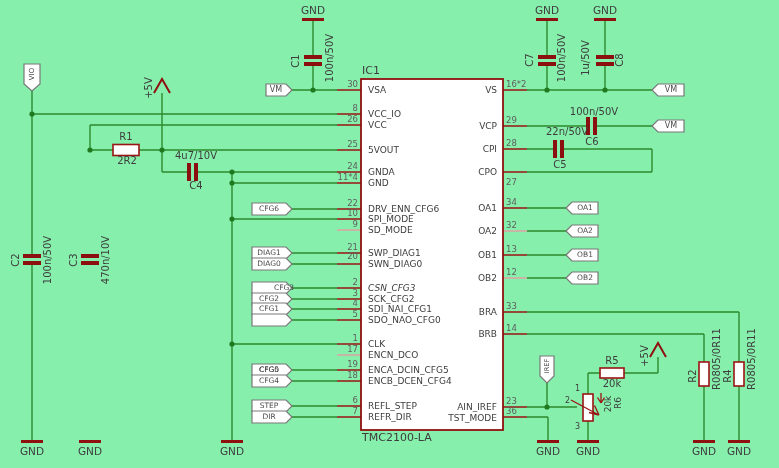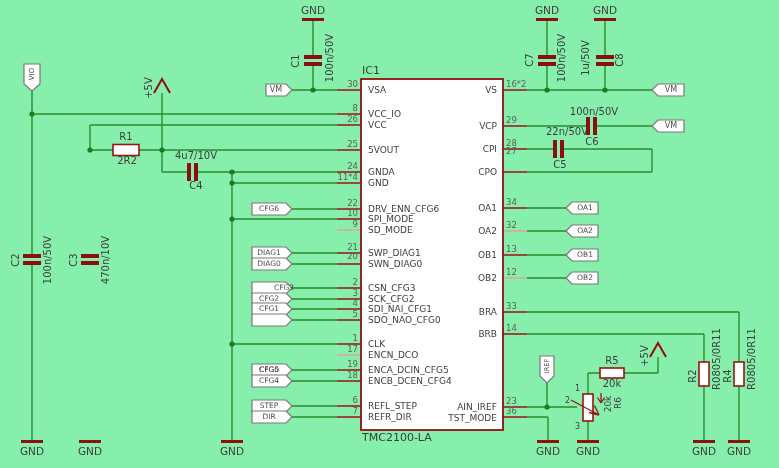--- a/index.html
+++ b/index.html
@@ -221,35 +221,35 @@
   <div class="pinname" style="left:368px;top:109px;">VCC_IO</div>
   <div class="pinname" style="left:368px;top:120px;">VCC</div>
   <div class="pinname" style="left:368px;top:145px;">5VOUT</div>
   <div class="pinname" style="left:368px;top:167px;">GNDA</div>
   <div class="pinname" style="left:368px;top:178px;">GND</div>
   <div class="pinname" style="left:368px;top:204px;">DRV_ENN_CFG6</div>
   <div class="pinname" style="left:368px;top:214px;">SPI_MODE</div>
   <div class="pinname" style="left:368px;top:225px;">SD_MODE</div>
   <div class="pinname" style="left:368px;top:248px;">SWP_DIAG1</div>
   <div class="pinname" style="left:368px;top:259px;">SWN_DIAG0</div>
-  <div class="pinname" style="left:368px;top:283px;">CSN_CFG3</div>
+  <div class="pinname" style="left:368px;top:283px;font-style:italic;">CSN_CFG3</div>
   <div class="pinname" style="left:368px;top:294px;">SCK_CFG2</div>
   <div class="pinname" style="left:368px;top:304px;">SDI_NAI_CFG1</div>
   <div class="pinname" style="left:368px;top:315px;">SDO_NAO_CFG0</div>
   <div class="pinname" style="left:368px;top:339px;">CLK</div>
   <div class="pinname" style="left:368px;top:350px;">ENCN_DCO</div>
   <div class="pinname" style="left:368px;top:365px;">ENCA_DCIN_CFG5</div>
   <div class="pinname" style="left:368px;top:376px;">ENCB_DCEN_CFG4</div>
   <div class="pinname" style="left:368px;top:401px;">REFL_STEP</div>
   <div class="pinname" style="left:368px;top:412px;">REFR_DIR</div>
 
   <div class="pinnum" style="left:506px;top:79px;width:40px;">16*2</div>
   <div class="pinnum" style="left:506px;top:115px;width:40px;">29</div>
   <div class="pinnum" style="left:506px;top:138px;width:40px;">28</div>
-  <div class="pinnum" style="left:506px;top:146px;width:40px;">27</div>
+  <div class="pinnum" style="left:506px;top:177px;width:40px;">27</div>
   <div class="pinnum" style="left:506px;top:197px;width:40px;">34</div>
   <div class="pinnum" style="left:506px;top:220px;width:40px;">32</div>
   <div class="pinnum" style="left:506px;top:244px;width:40px;">13</div>
   <div class="pinnum" style="left:506px;top:267px;width:40px;">12</div>
   <div class="pinnum" style="left:506px;top:301px;width:40px;">33</div>
   <div class="pinnum" style="left:506px;top:323px;width:40px;">14</div>
   <div class="pinnum" style="left:506px;top:396px;width:40px;">23</div>
   <div class="pinnum" style="left:506px;top:406px;width:40px;">36</div>
 
   <div class="pinname rt" style="left:397px;top:85px;width:100px;">VS</div>

